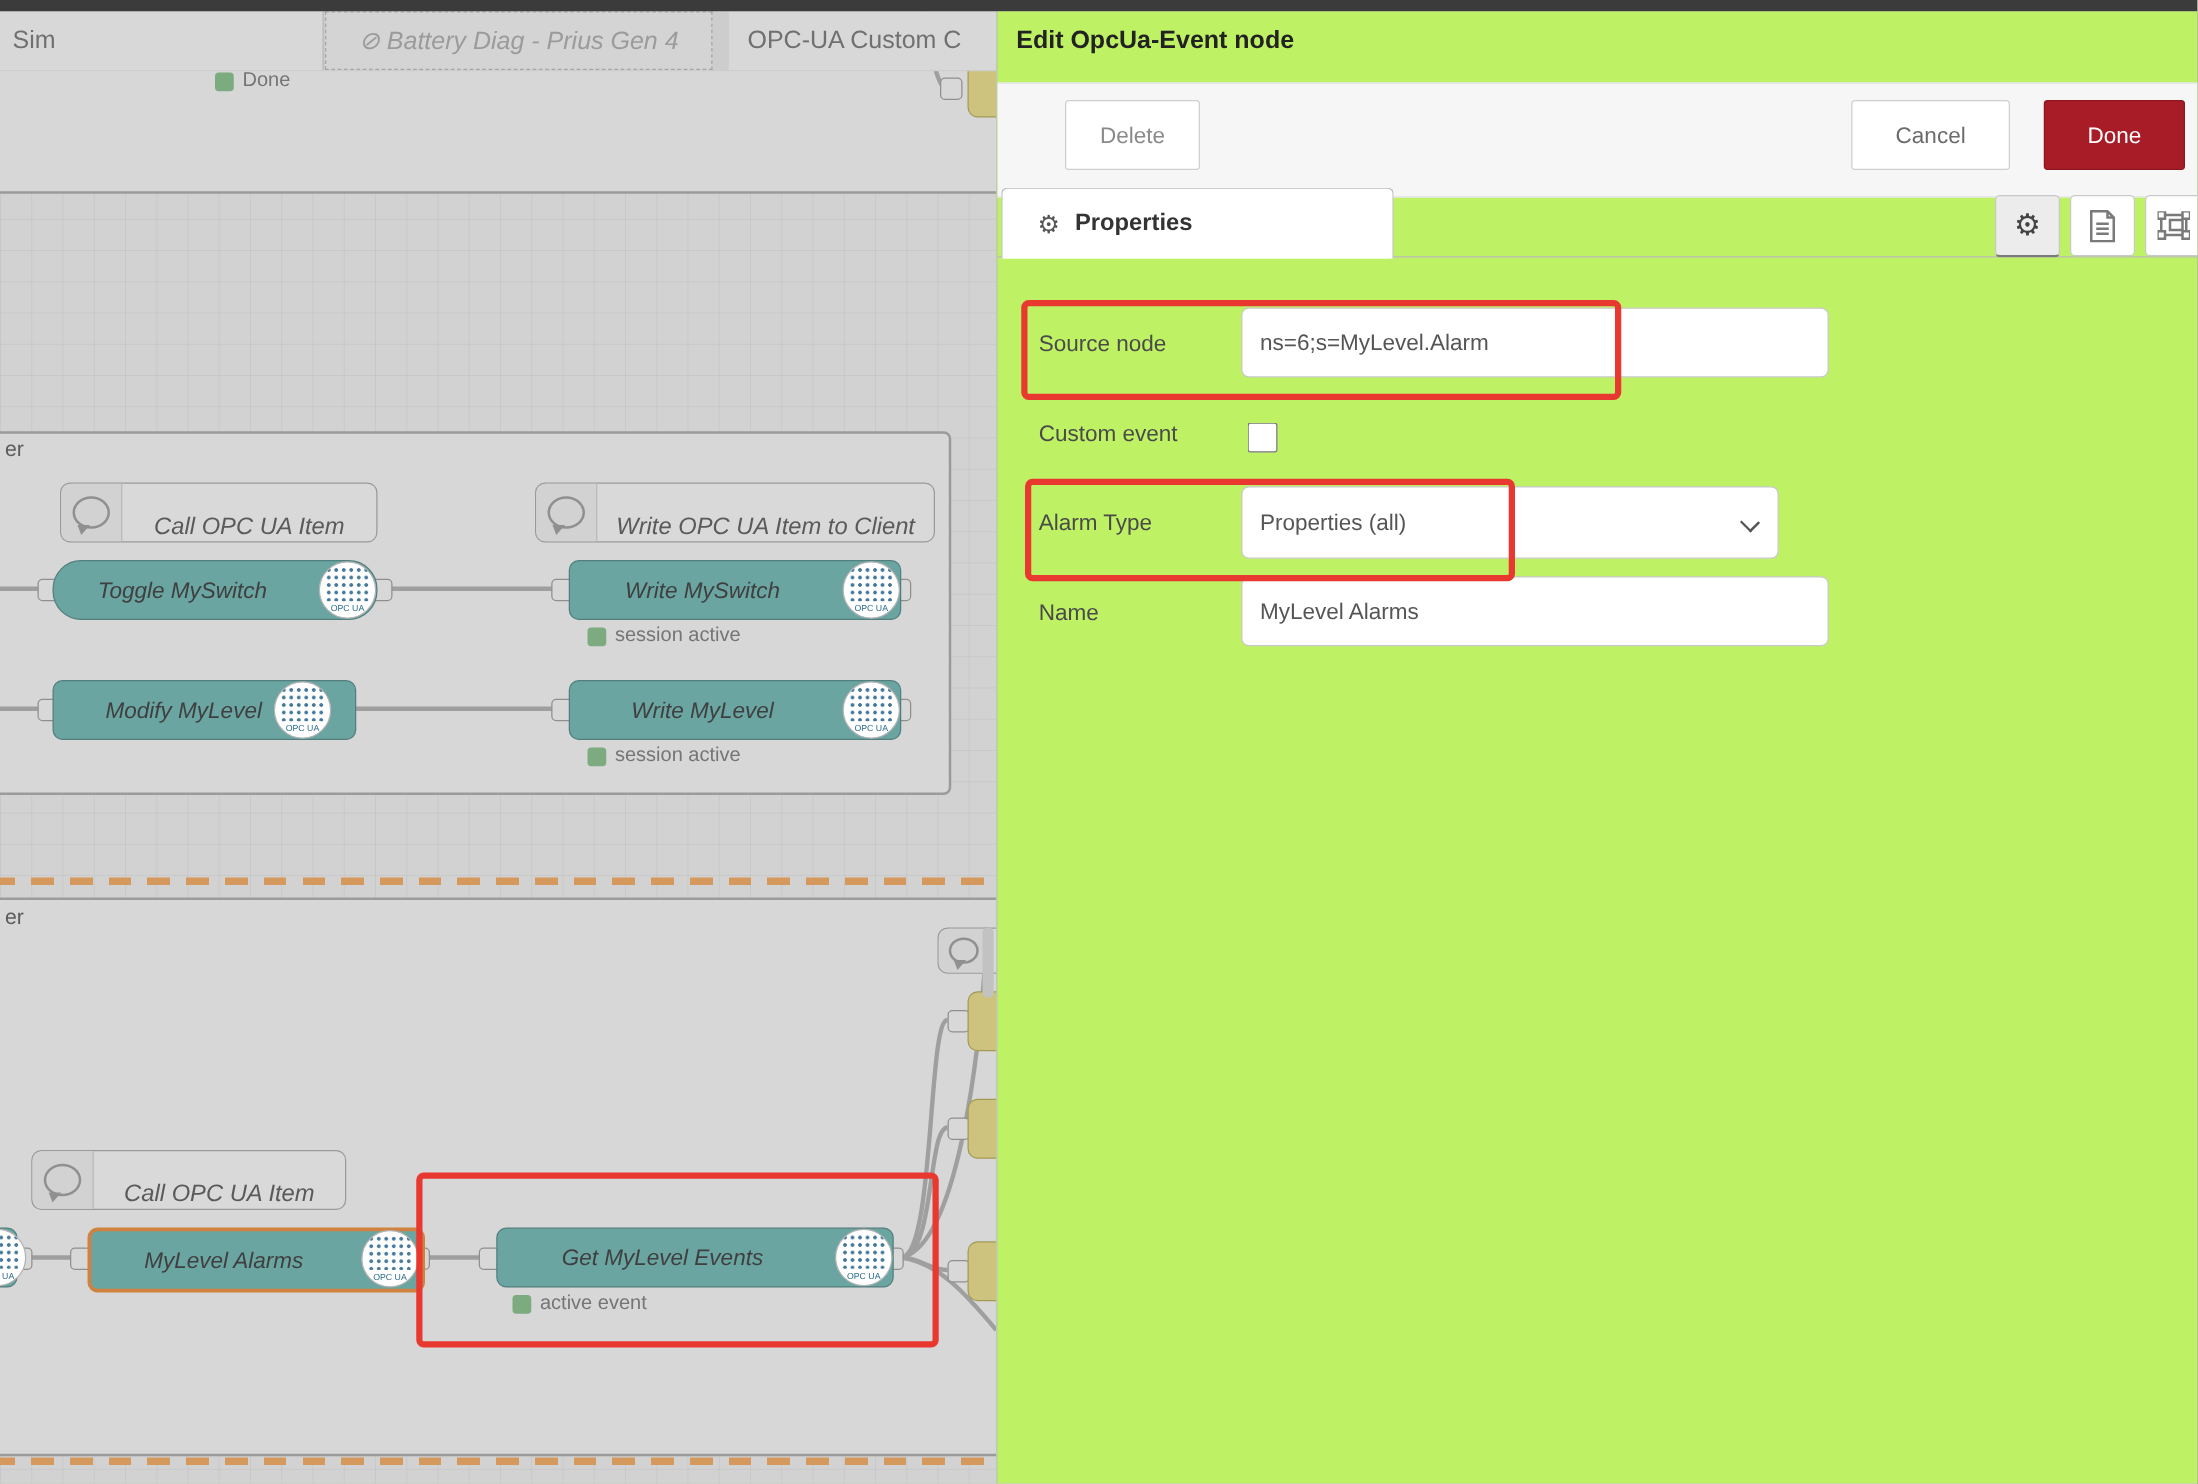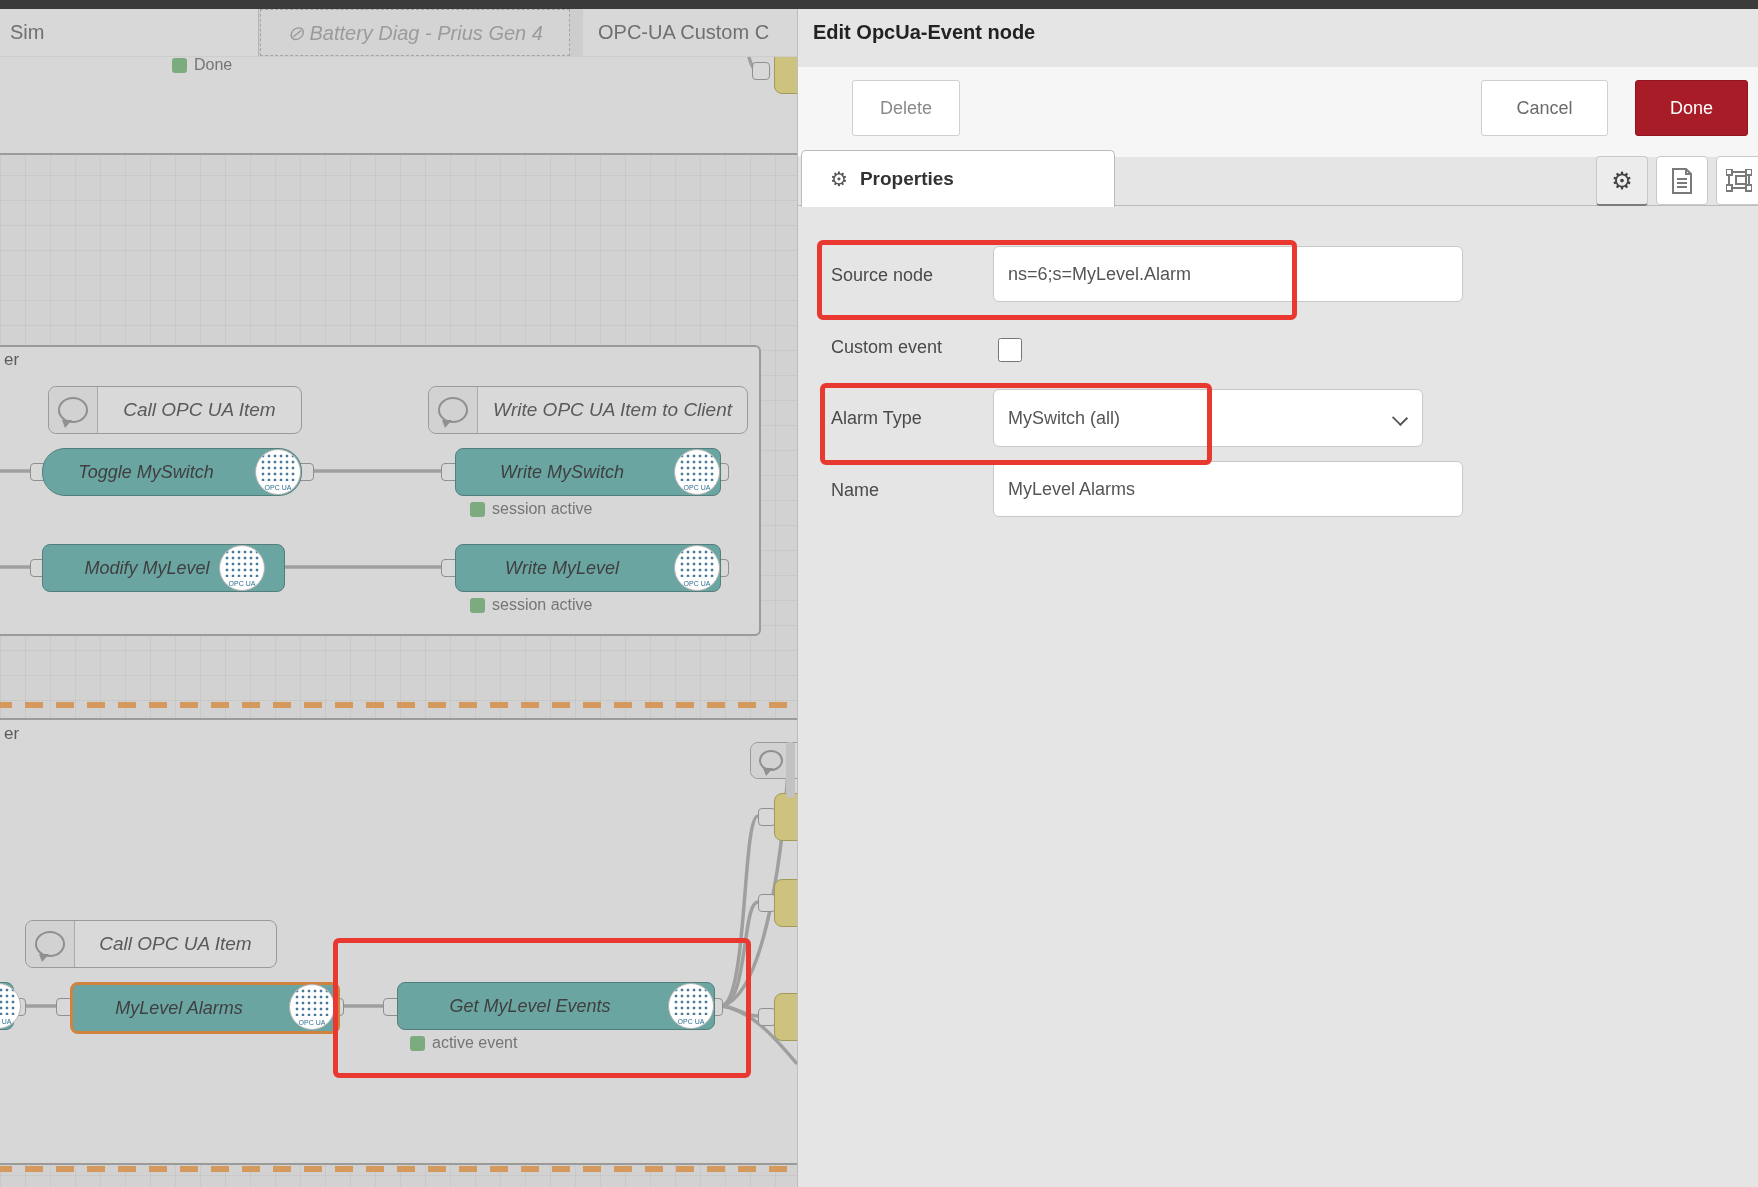--- a/index.html
+++ b/index.html
@@ -30,21 +30,21 @@
   .badge{width:44px;height:44px;border-radius:50%;background:#fff;border:1px solid #b3b3b3;
          overflow:hidden;z-index:10;}
   .badge::before{content:"";position:absolute;left:4px;right:4px;top:3px;bottom:13px;
          background-image:radial-gradient(#46799c 1.2px, rgba(0,0,0,0) 1.7px);background-size:6px 6px;}
   .badge span{position:absolute;bottom:3px;left:0;width:100%;text-align:center;
          font-size:7px;font-style:normal;color:#2e6e8e;letter-spacing:0;}
   .ynode{background:#cdc37e;border:1px solid #a39a55;border-radius:8px;z-index:9;}
 
   .comment{height:46px;border:1px solid #9a9a9a;border-radius:8px;background:#d9d9d9;
         color:#5a5a5a;font-style:italic;font-size:19px;z-index:9;
-        display:flex;align-items:center;}
+        display:flex;align-items:flex-end;}
   .c-icon{width:48px;height:100%;border-right:1px solid #ababab;background:#d2d2d2;
         border-radius:8px 0 0 8px;display:flex;align-items:center;justify-content:center;flex:none;}
   .bubble{position:relative;width:26px;height:22px;border:2px solid #909090;border-radius:50%;background:transparent;}
   .bubble::after{content:"";position:absolute;left:2px;bottom:-7px;width:0;height:0;
         border-left:3px solid transparent;border-right:7px solid transparent;border-top:8px solid #909090;}
   .comment .lbl{flex:1;text-align:center;padding:0 10px;white-space:nowrap;overflow:hidden;}
 
   .status{display:flex;align-items:center;z-index:9;font-size:16px;color:#757575;}
   .status .sq{width:15px;height:15px;border-radius:3px;background:#7dab80;margin-right:7px;flex:none;}
 
@@ -52,21 +52,21 @@
 
   
   #tabstrip{left:0;top:9px;width:797px;height:48px;background:#cdcdcd;z-index:12;overflow:hidden;}
   .ftab{position:absolute;top:0;height:47px;background:#d8d8d8;border-right:1px solid #b5b5b5;
         display:flex;align-items:center;font-size:20px;color:#707070;white-space:nowrap;overflow:hidden;}
   .ftab.disabled{background:#d4d4d4;border:1px dashed #a5a5a5;color:#9b9b9b;font-style:italic;justify-content:center;}
 
   #scrollthumb{left:786px;top:742px;width:9px;height:56px;background:#c2c2c2;border-radius:4px;z-index:13;}
 
   
-  #panel{left:797px;top:9px;width:961px;height:1178px;background:#e5e5e5;border-left:1px solid #bdbdbd;z-index:30;}
+  #panel{left:797px;top:9px;width:961px;height:1178px;background:#bef264;border-left:1px solid #bdbdbd;z-index:30;}
   #panel-title{left:15px;top:12px;font-size:20px;font-weight:bold;color:#222;}
   #btnband{left:0;top:57px;width:961px;height:90px;background:#f6f6f6;
            border-top:1px solid #e3e3e3;border-bottom:1px solid #e3e3e3;}
   .btn{position:absolute;height:56px;border-radius:3px;font-size:18px;
        display:flex;align-items:center;justify-content:center;cursor:pointer;}
   .btn.ghost{background:#fff;border:1px solid #cfcfcf;color:#8a8a8a;}
   #btn-cancel{color:#6b6b6b;}
   .btn.primary{background:#a81c28;border:1px solid #8e1620;color:#fff;}
 
   #tabline{left:0;top:196px;width:961px;height:1px;background:#bbb;}
@@ -289,21 +289,21 @@
 
     <div class="frm-label" style="top:256px;">Source node</div>
     <input class="frm-input" style="top: 237px;" value="ns=6;s=MyLevel.Alarm">
     <div class="pred" style="left:19px;top:231px;width:470px;height:70px;"></div>
 
     <div class="frm-label" style="top:328px;">Custom event</div>
     <input type="checkbox" class="checkbox" style="left: 196px; top: 326px;">
 
     <div class="frm-label" style="top:399px;">Alarm Type</div>
     <div class="frm-select" style="top:380px;">
-      <span>MySwitch (all)</span>
+      <span>Properties (all)</span>
       <span class="chev"></span>
     </div>
     <div class="pred" style="left:22px;top:374px;width:382px;height:72px;"></div>
 
     <div class="frm-label" style="top:471px;">Name</div>
     <input class="frm-input" style="top: 452px;" value="MyLevel Alarms">
   </div>
 
   <div id="topbar" class="abs"></div>
 </div>

